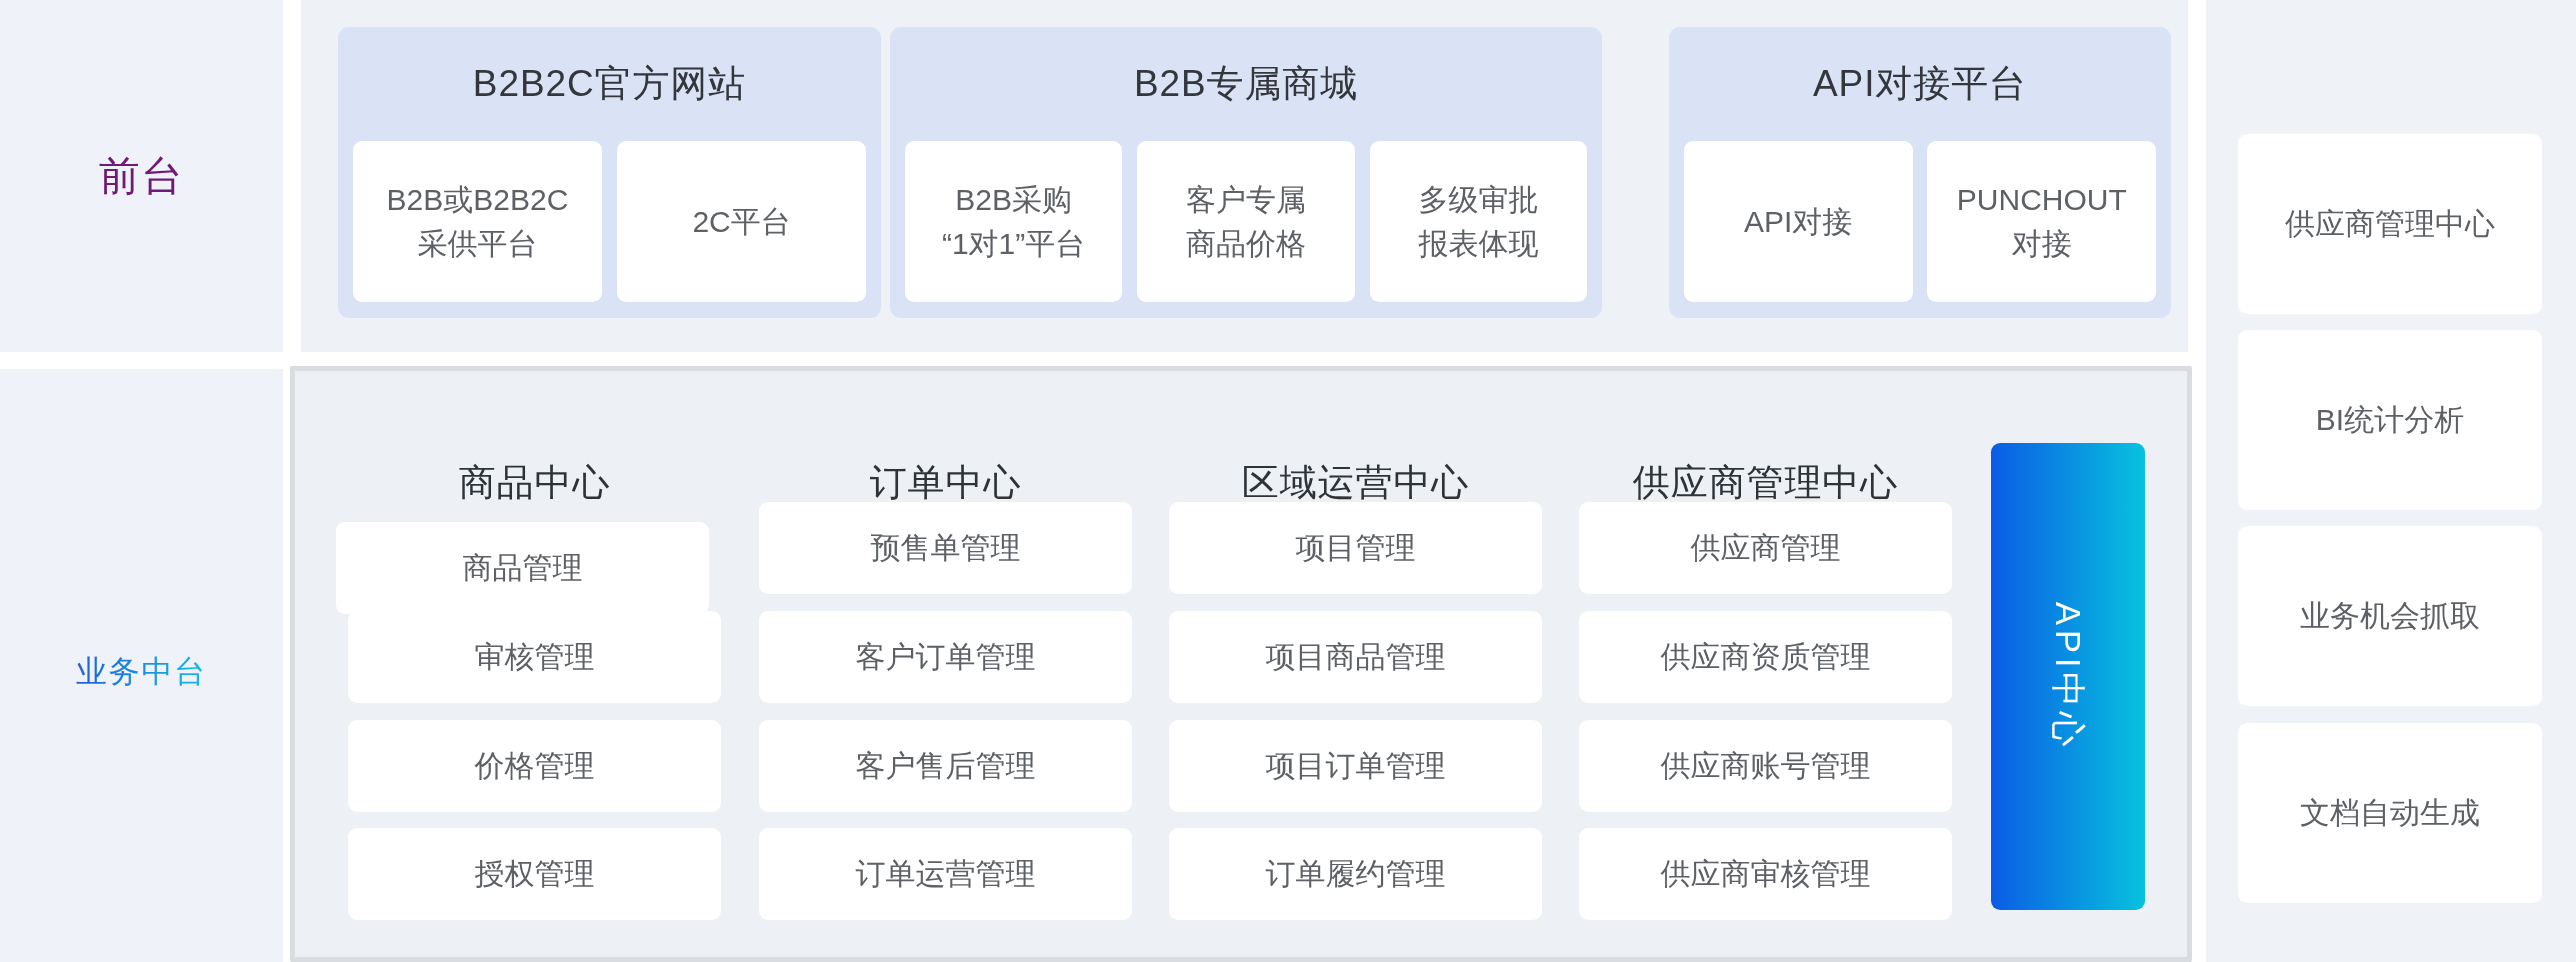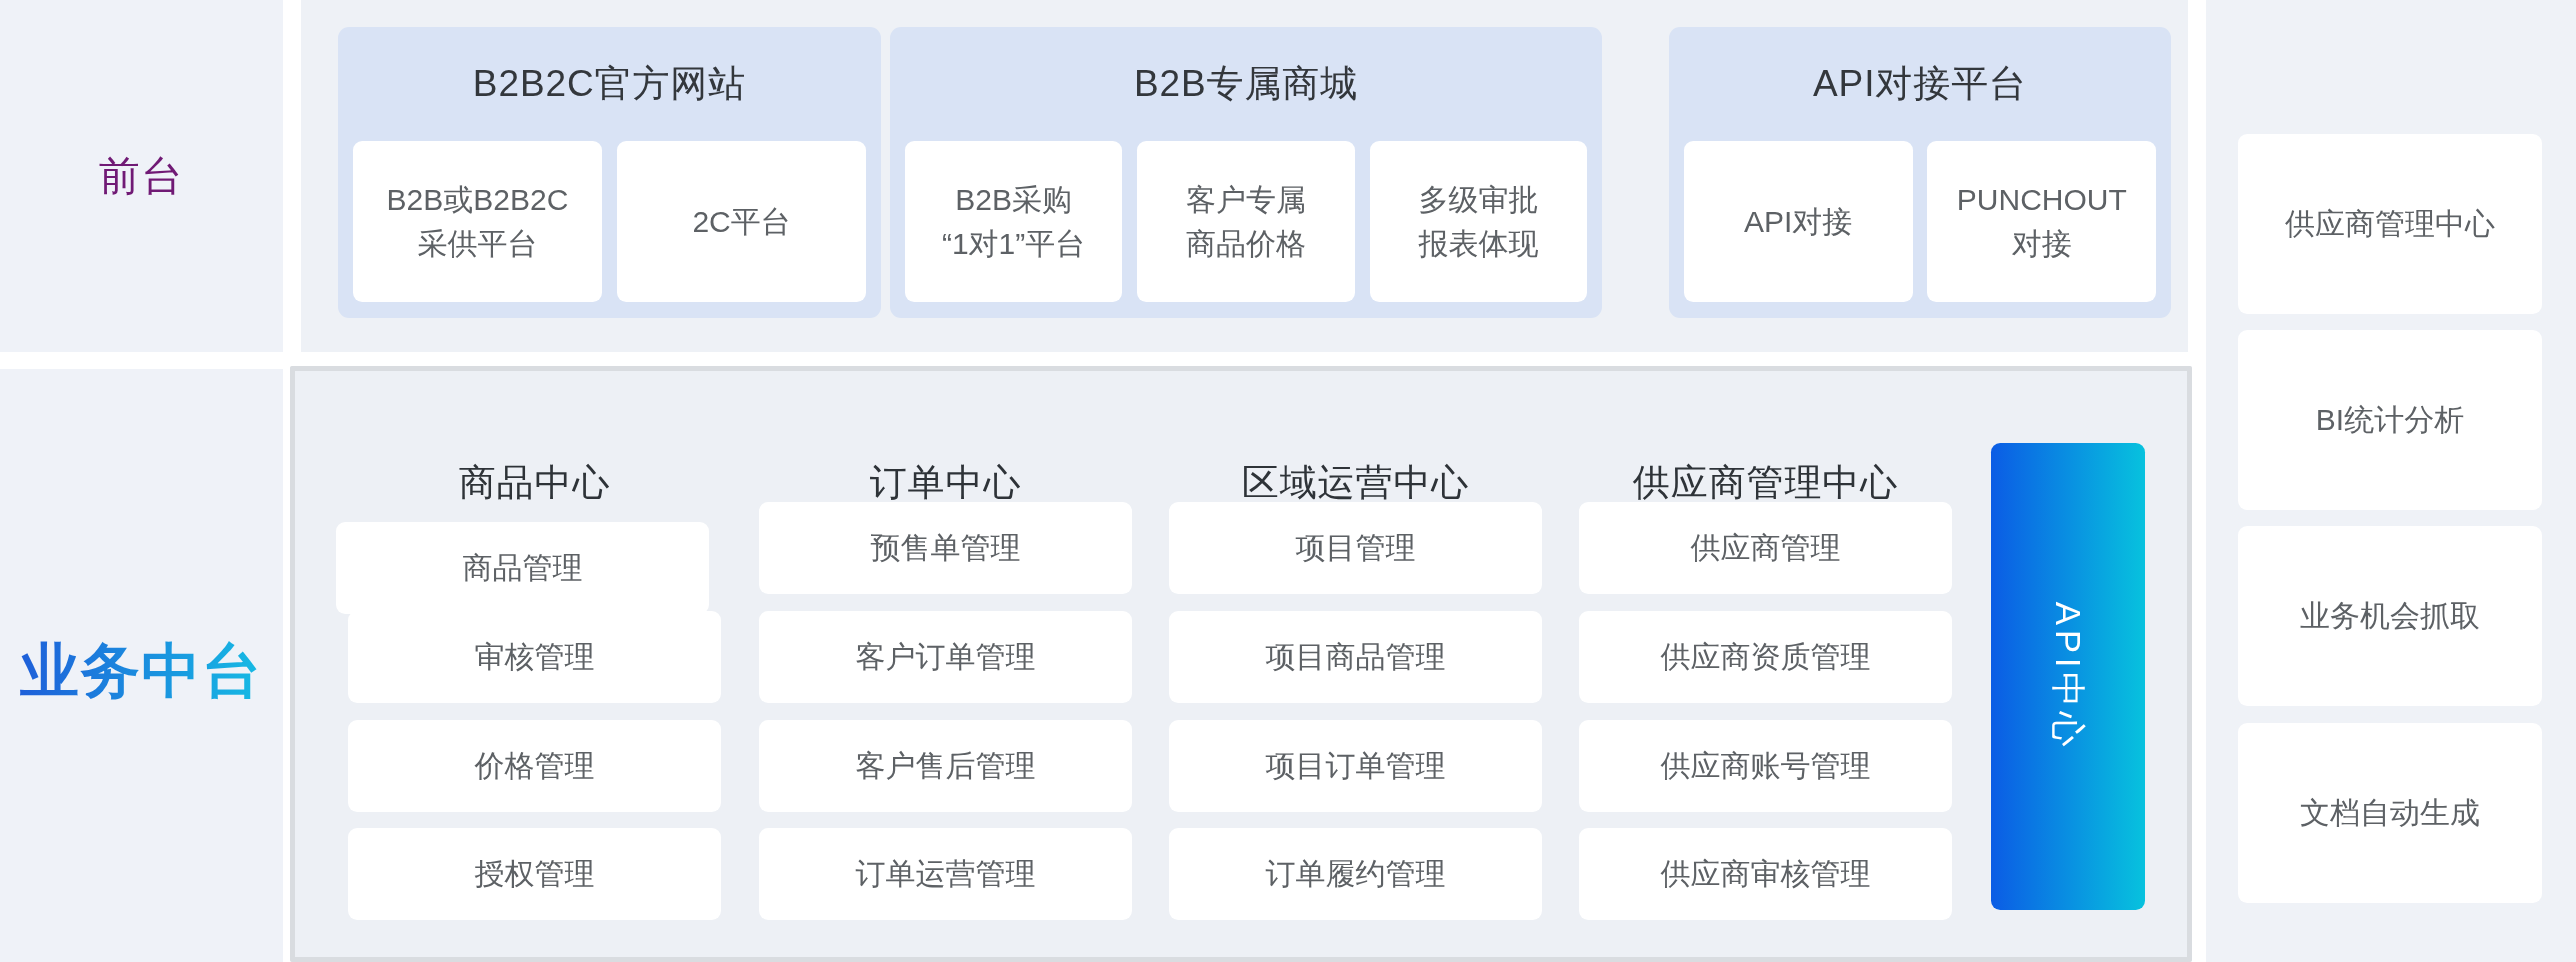--- a/index.html
+++ b/index.html
@@ -3,21 +3,21 @@
 <meta charset="utf-8">
 <style>
   html,body{margin:0;padding:0;background:#ffffff;}
   body{font-family:"Liberation Sans","DejaVu Sans",sans-serif;}
   .stage{position:relative;width:2576px;height:963px;background:#ffffff;overflow:hidden;}
 
   
   .accent{position:absolute;left:0;width:7.4px;background:linear-gradient(180deg,#0a8ce9,#0766dc);}
   .rail-panel{position:absolute;left:0;width:283px;background:#eff2f8;display:flex;align-items:center;justify-content:center;}
   .rail-label{font-size:41px;font-weight:500;color:#701a75;letter-spacing:1.8px;}
-  .rail-label-gradient{font-size:59px;font-weight:700;letter-spacing:1.8px;
+  .rail-label-gradient{font-size:31px;font-weight:400;letter-spacing:1.8px;
     background:linear-gradient(90deg,#1e5fd9,#16bbe4);
     -webkit-background-clip:text;background-clip:text;color:transparent;margin-top:12px;-webkit-text-fill-color:transparent;}
 
   
   .top-container{position:absolute;left:301px;top:0;width:1887px;height:352px;background:#eef1f6;}
   .group{position:absolute;top:27px;height:291px;background:#d9e3f5;border-radius:11px;box-sizing:border-box;
     display:flex;flex-direction:column;}
   .group-title{height:114px;display:flex;align-items:center;justify-content:center;
     font-size:37px;font-weight:500;color:#33373c;letter-spacing:0.9px;}
   .group-cards{flex:1;display:flex;gap:14.8px;padding:0 14.8px 14.8px 14.8px;}

